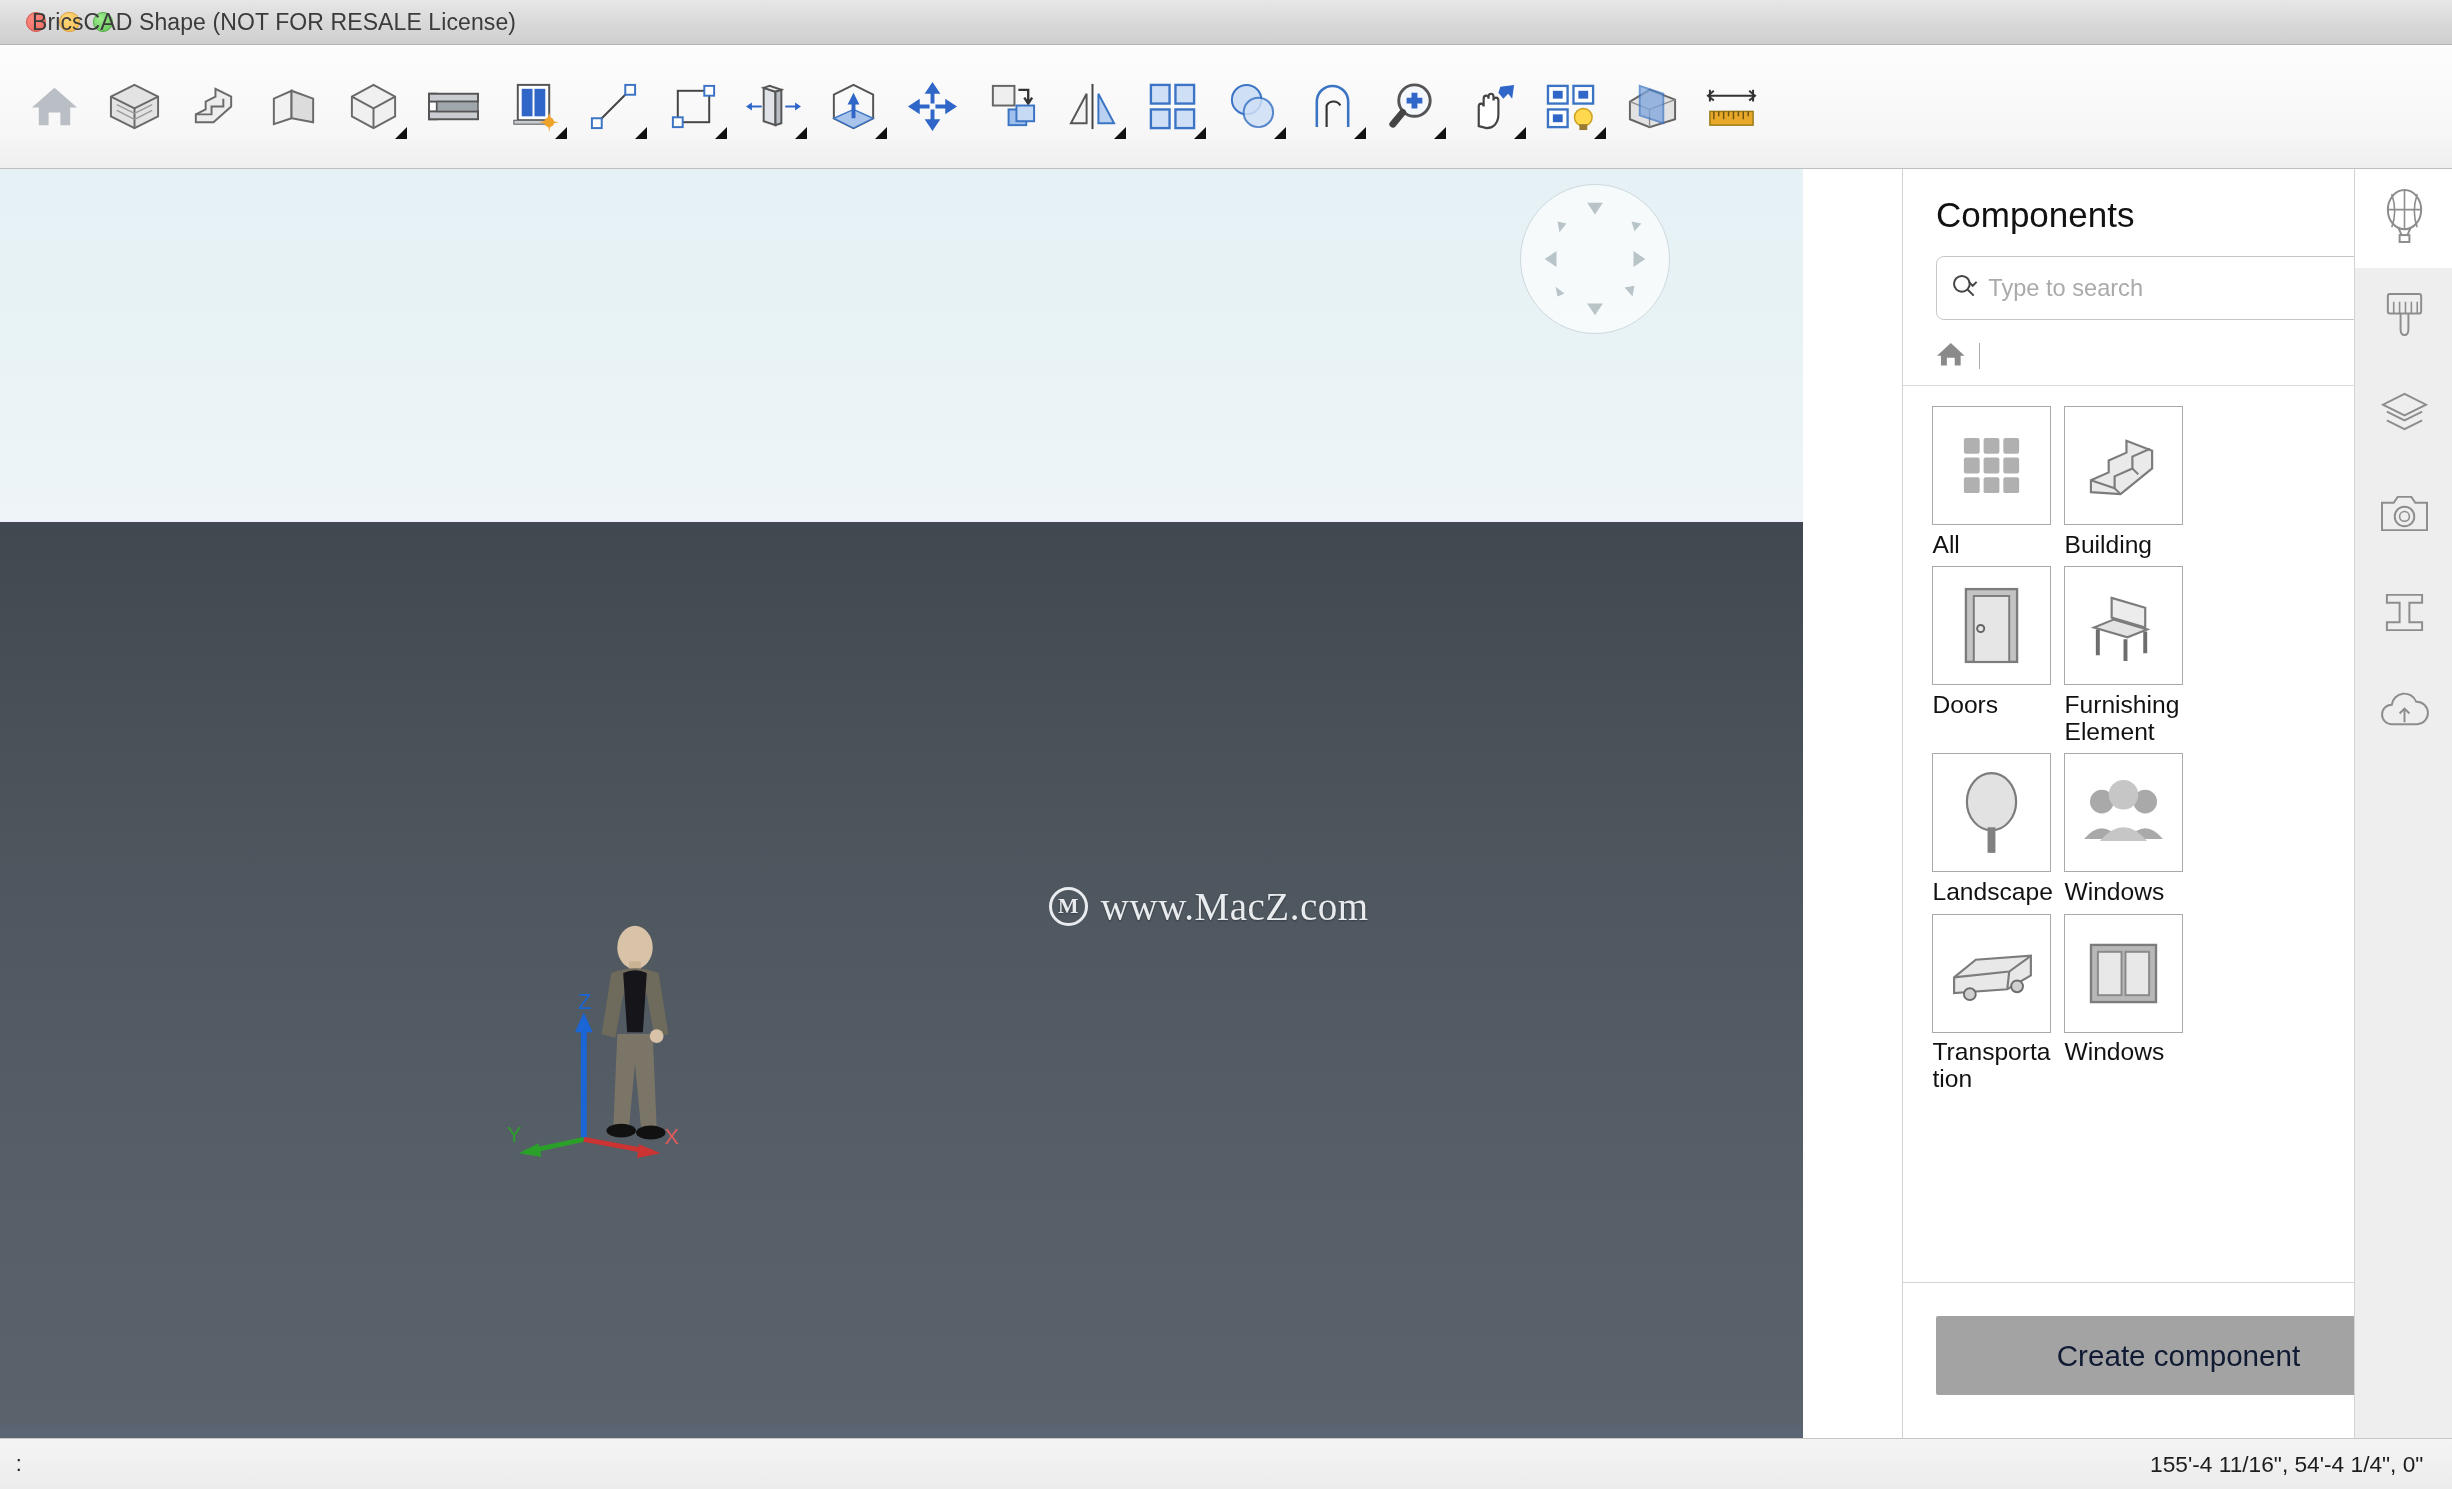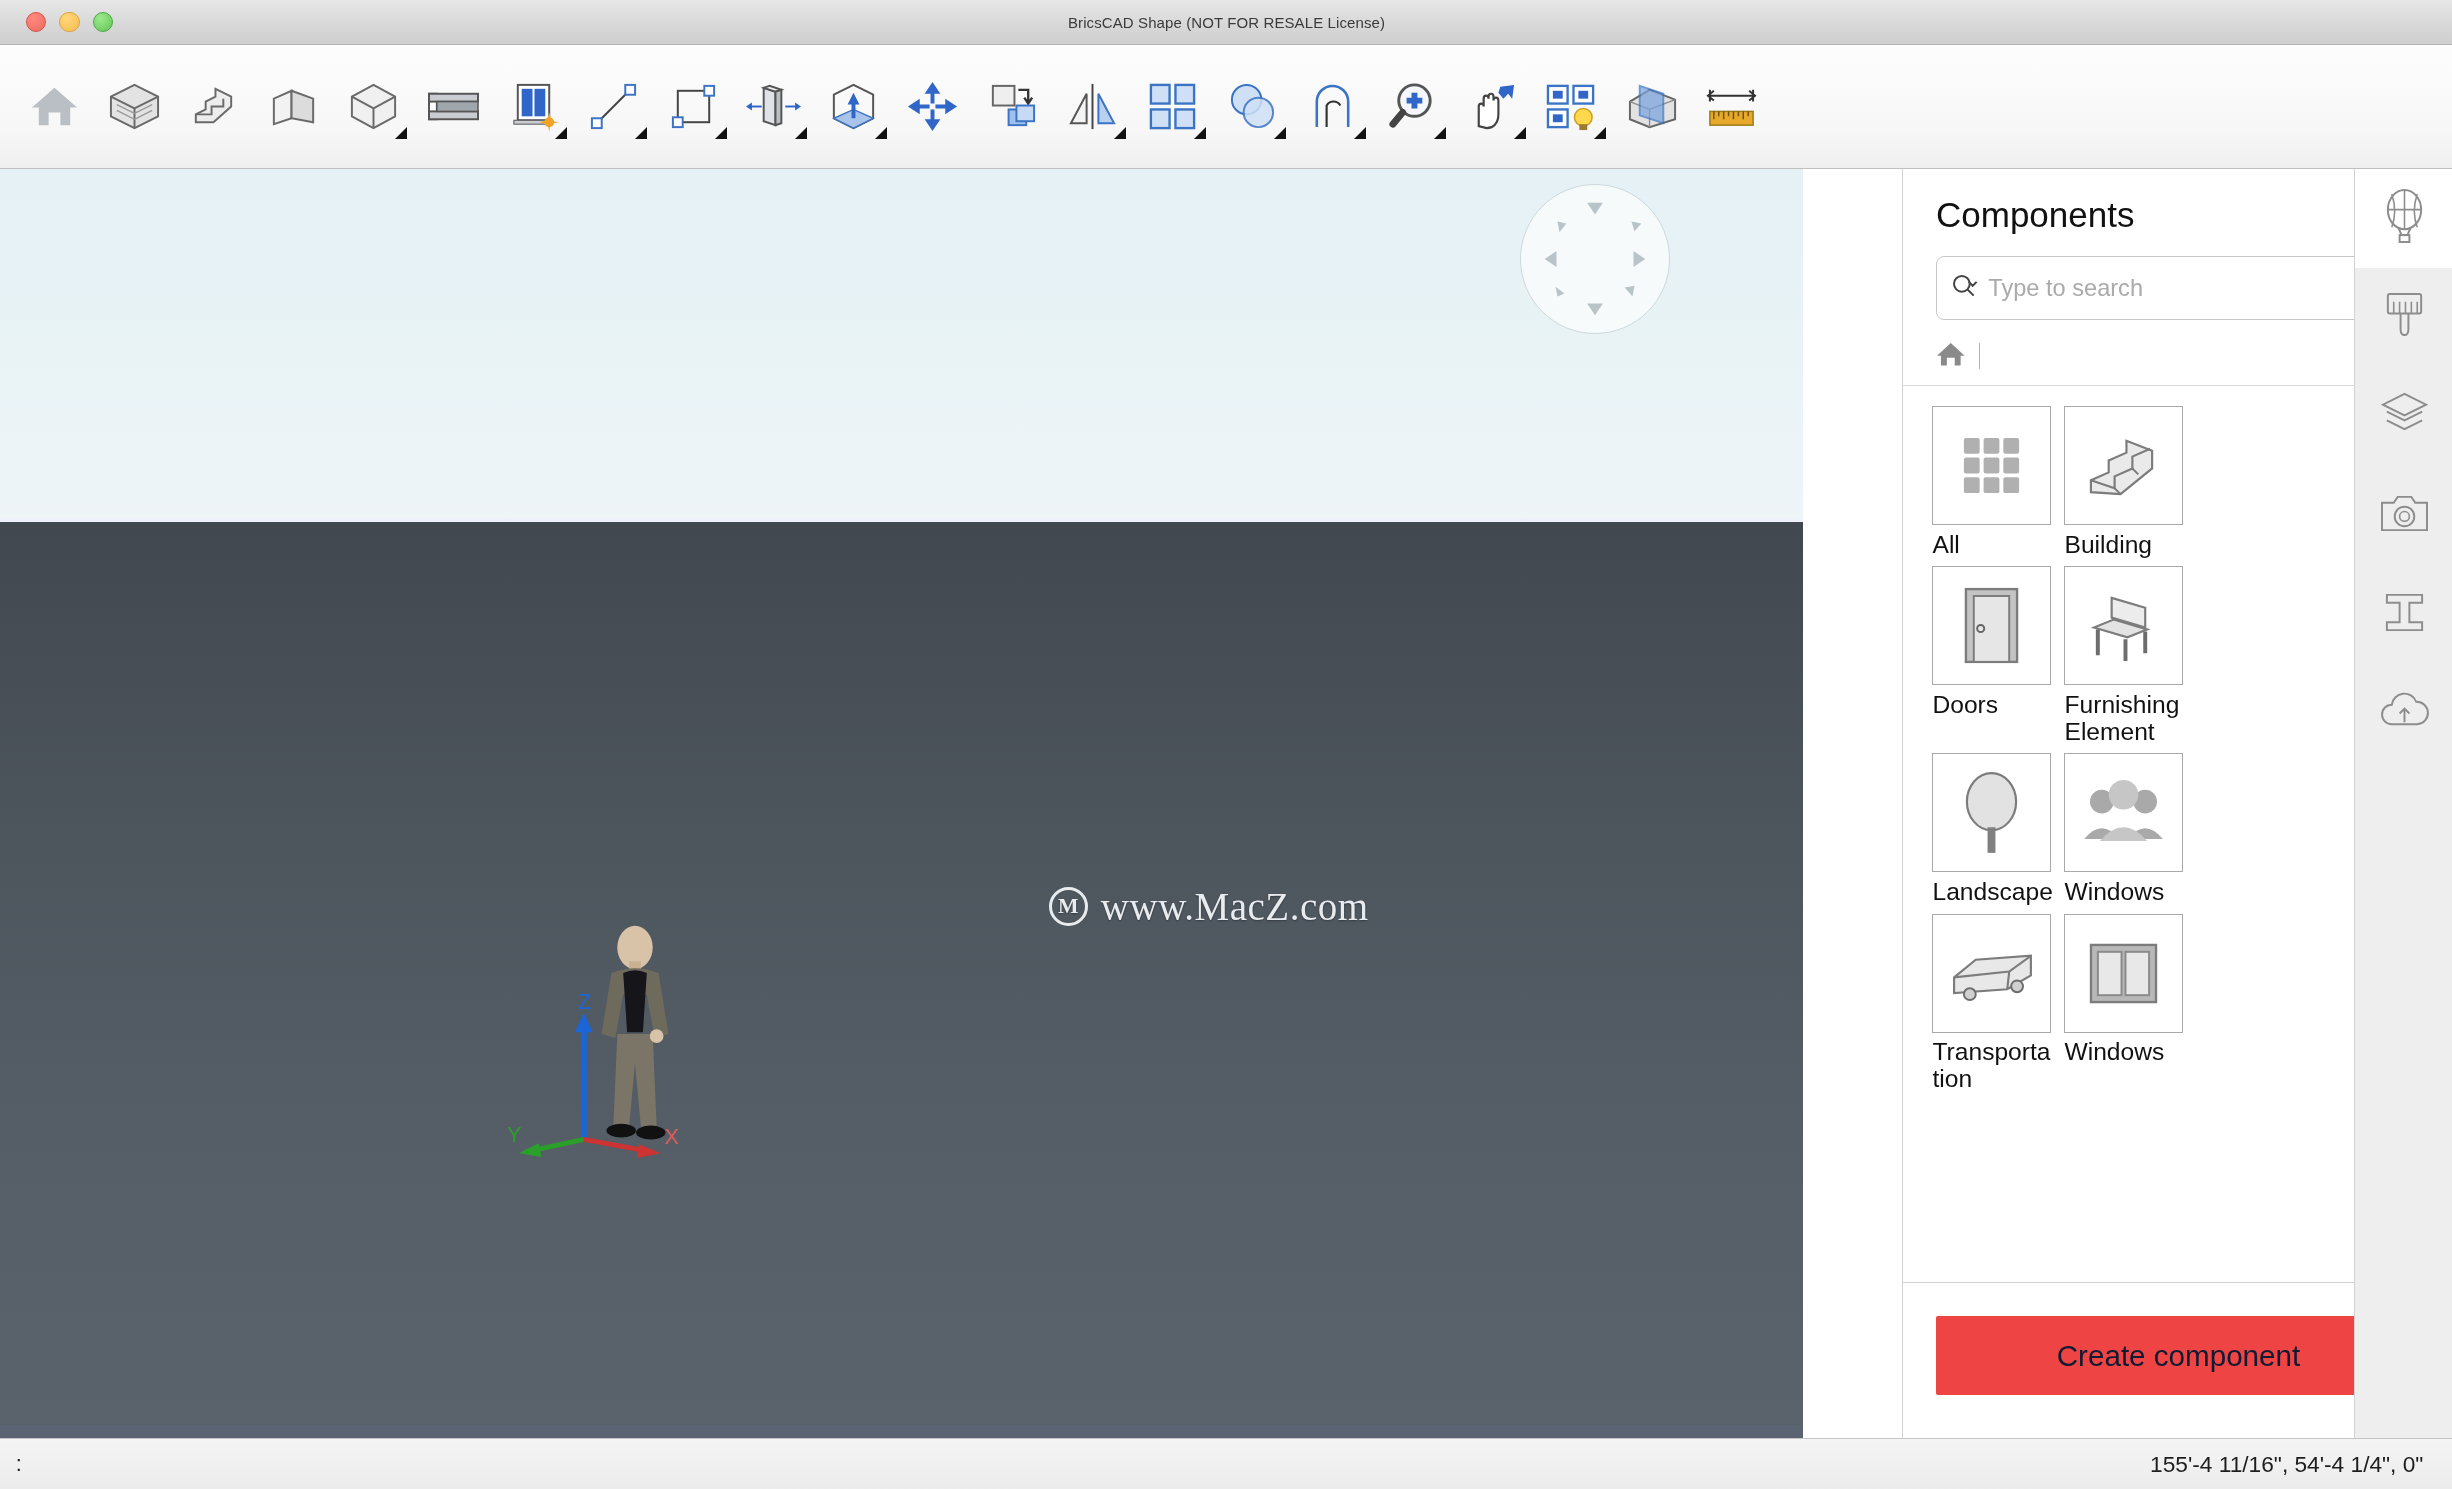--- a/index.html
+++ b/index.html
@@ -18,22 +18,22 @@
     background: linear-gradient(to bottom, #e7e7e7 0%, #d8d8d8 55%, #cfcfcf 100%);
     border-bottom: 1px solid #b4b4b4;
     display: flex; align-items: center;
   }
   .traffic { display: flex; gap: 12.8px; margin-left: 25.6px; }
   .light { width: 20.7px; height: 20.7px; border-radius: 50%; }
   .light.red   { background: radial-gradient(circle at 35% 30%, #ff8a80, #ec6a5e); border: 1px solid #d2544b; }
   .light.amber { background: radial-gradient(circle at 35% 30%, #ffd77a, #f5bd4f); border: 1px solid #dfa23d; }
   .light.green { background: radial-gradient(circle at 35% 30%, #9ee98e, #61c554); border: 1px solid #4da844; }
   .titletext {
-    position: absolute; left: 0; right: 0; text-align: center;
-    font-size: 15px; color: #3b3b3b; letter-spacing: 0.1px;
+    position: absolute; left: 0; right: 0; 
+    font-size: 23px; color: #3b3b3b; letter-spacing: 0.1px; padding-left: 32px;
   }
 
   
   .toolbar {
     position: absolute; left: 0; top: 45px; width: 2453px; height: 124px;
     background: linear-gradient(to bottom,#fdfdfd 0%,#f7f7f7 70%,#efefef 100%);
     border-bottom: 1px solid #c0c0c0;
     display: flex; align-items: center; padding-left: 17.7px; gap: 6.9px;
   }
   .tbtn {
@@ -148,21 +148,21 @@
     background: #fafafa; border-radius: 6.9px;
   }
   .vthumb {
     position: absolute; left: 0; top: 0; width: 13.8px; height: 45px;
     background: #cbcbcb; border-radius: 6.9px;
   }
   .panel-sep { height: 1px; background: #d3d3d3; }
   .panel-foot { padding: 33px 33px 43px 33px; }
   .create-btn {
     width: 100%; height: 79px; border: none; border-radius: 2px;
-    background: #ef4444; color: #101b33;
+    background: #a3a3a3; color: #101b33;
     font-size: 29.6px; font-family: "Liberation Sans", sans-serif;
     cursor: pointer;
   }
 
   
   .rail {
     position: absolute; left: 2354px; top: 169px;
     width: 99px; height: 1269px;
     background: #eeeeee; border-left: 1px solid #d3d3d3;
     display: flex; flex-direction: column; align-items: center;

